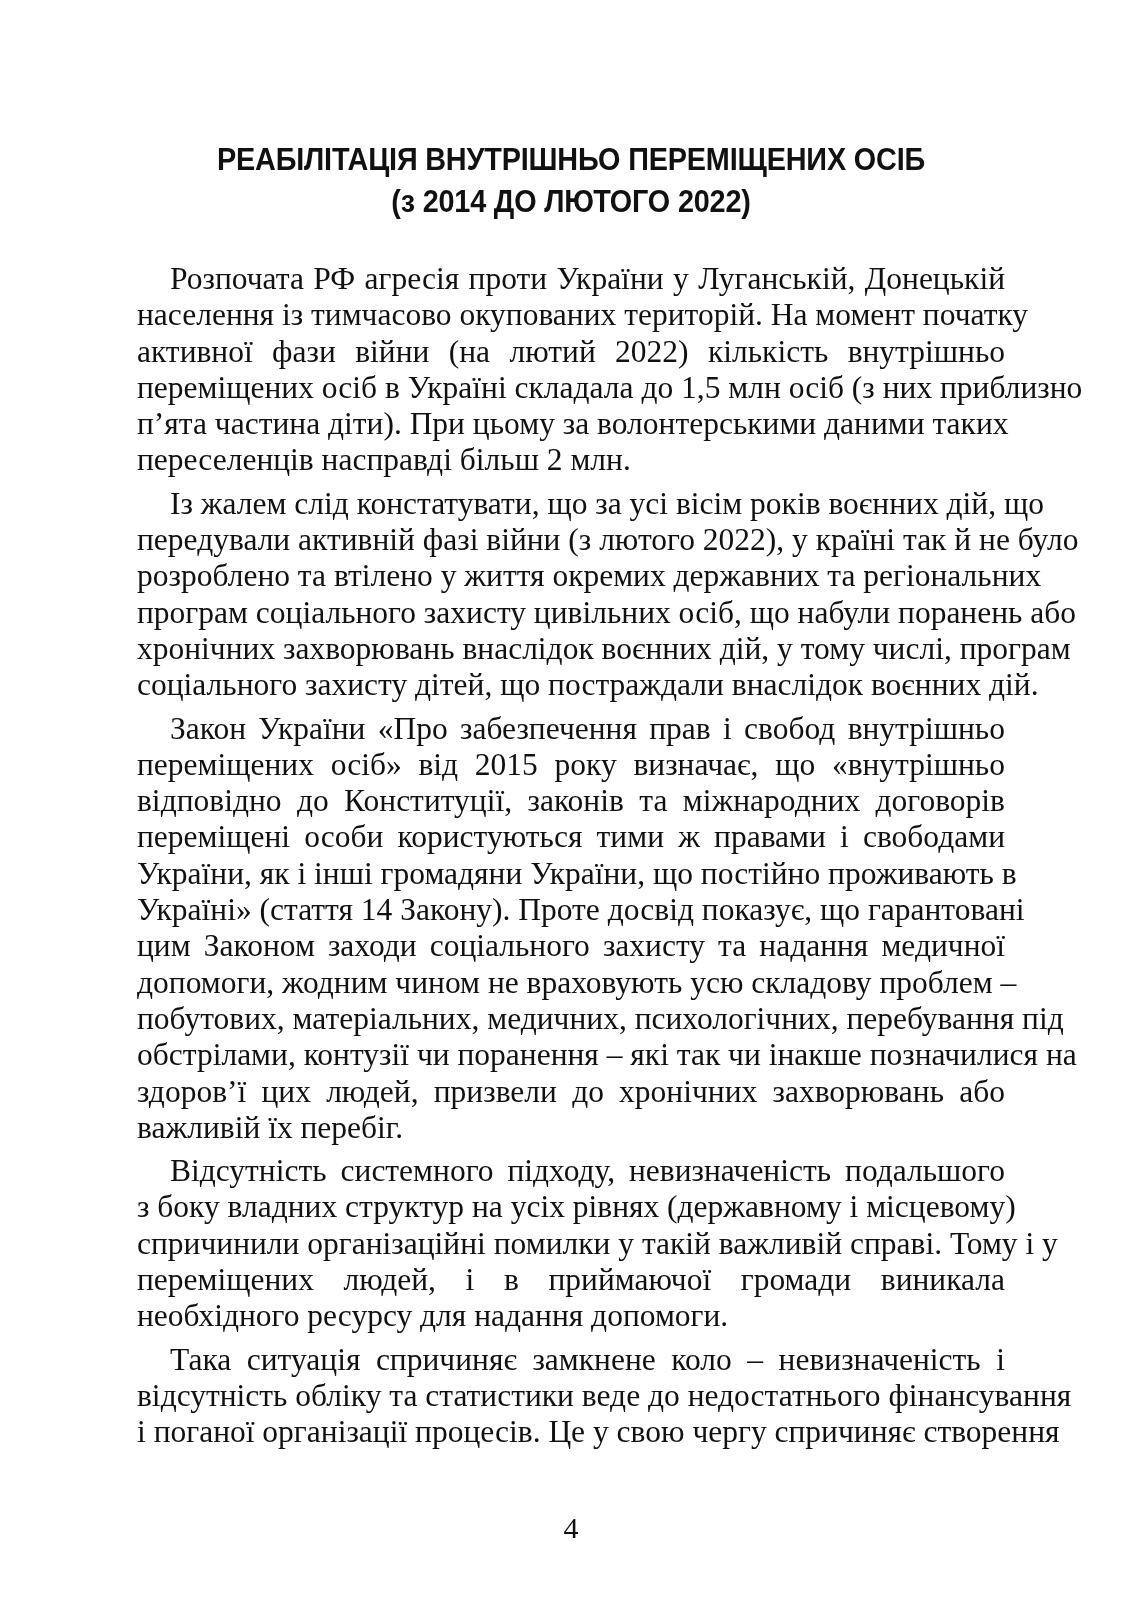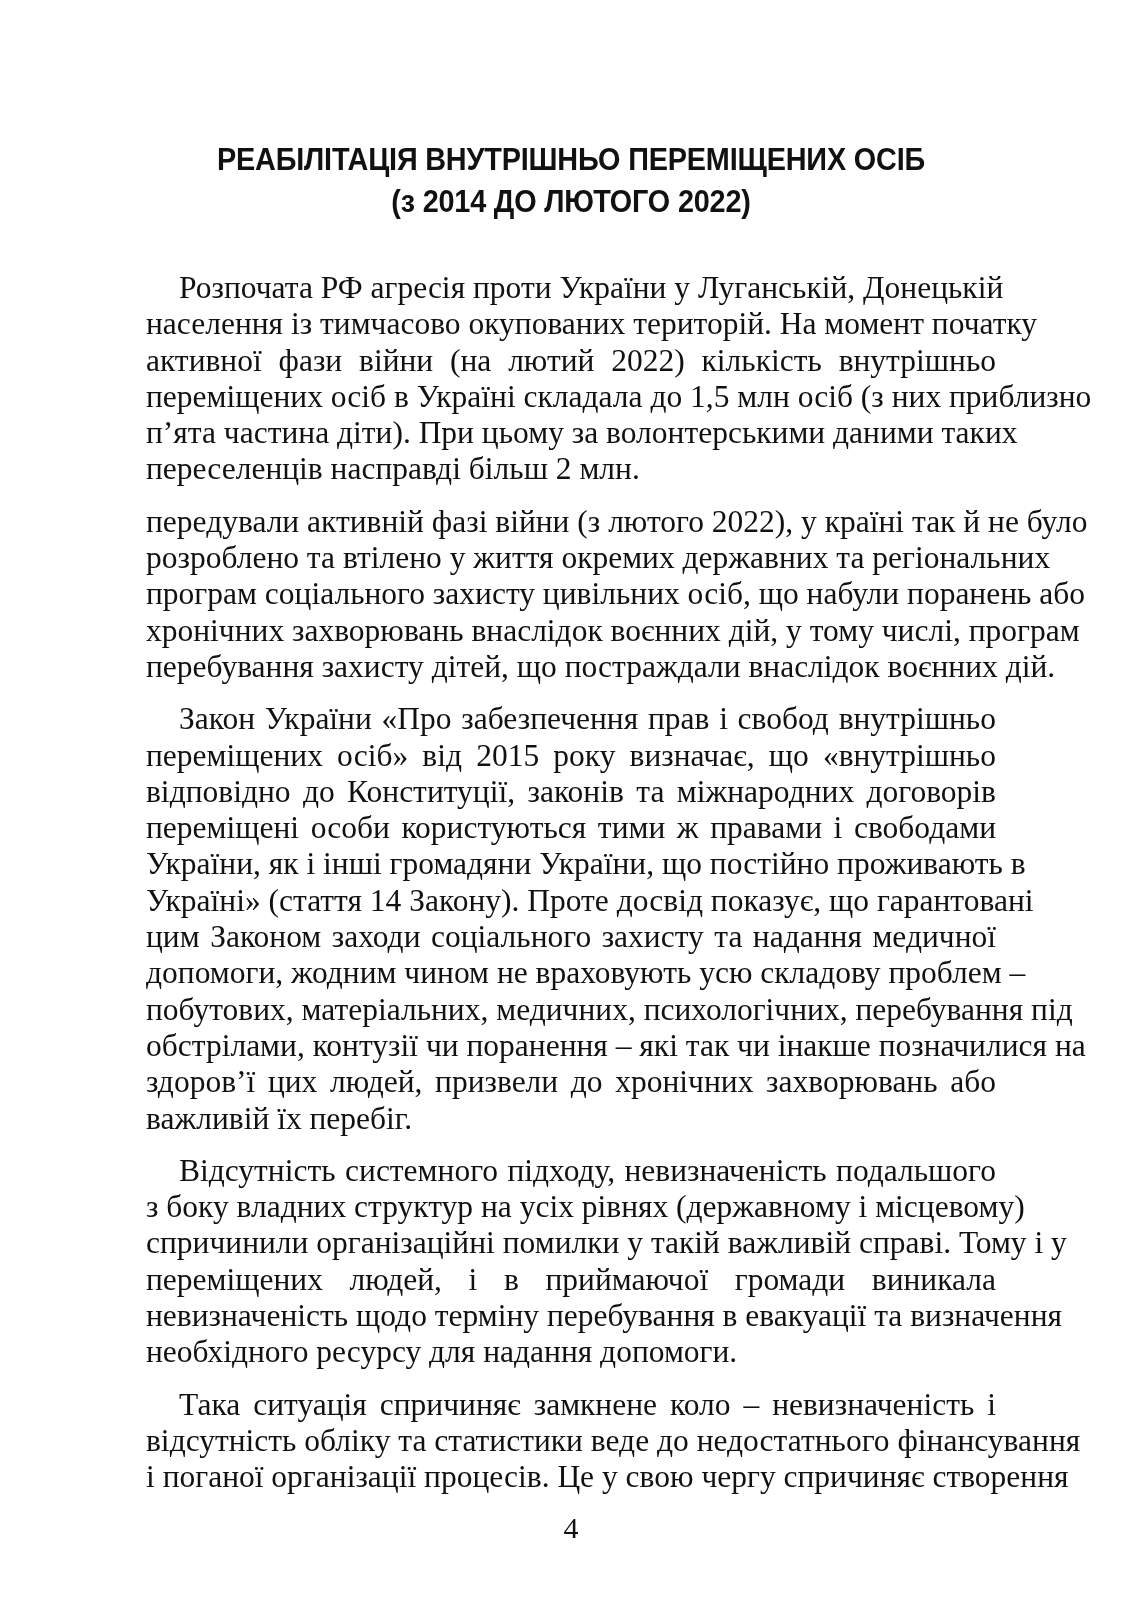--- a/index.html
+++ b/index.html
@@ -43,21 +43,21 @@
       position: absolute;
       left: 130px;
       top: 252px;
       width: 882px;
       font-family: "Liberation Serif", serif;
       font-size: 31.5px;
       line-height: 36.3px;
       color: #111111;
     }
     .para {
-      margin: 16px;
+      margin: 7px;
     }
     .line {
       display: block;
       white-space: nowrap;
       text-align: justify;
       text-align-last: justify;
       height: 36.3px;
       overflow: visible;
     }
     .line.first {
@@ -92,25 +92,26 @@
     <div class="para">
       <span class="line first">Розпочата РФ агресія проти України у Луганській, Донецькій</span>
       <span class="line">населення із тимчасово окупованих територій. На момент початку</span>
       <span class="line">активної фази війни (на лютий 2022) кількість внутрішньо</span>
       <span class="line">переміщених осіб в Україні складала до 1,5 млн осіб (з них приблизно</span>
       <span class="line">п’ята частина діти). При цьому за волонтерськими даними таких</span>
       <span class="line last">переселенців насправді більш 2 млн.</span>
     </div>
 
     <div class="para">
+      <span class="line first">Із жалем слід констатувати, що за усі вісім років воєнних дій, що</span>
       <span class="line">передували активній фазі війни (з лютого 2022), у країні так й не було</span>
       <span class="line">розроблено та втілено у життя окремих державних та регіональних</span>
       <span class="line">програм соціального захисту цивільних осіб, що набули поранень або</span>
       <span class="line">хронічних захворювань внаслідок воєнних дій, у тому числі, програм</span>
-      <span class="line last">перебування захисту дітей, що постраждали внаслідок воєнних дій.</span>
+      <span class="line last">соціального захисту дітей, що постраждали внаслідок воєнних дій.</span>
     </div>
 
     <div class="para">
       <span class="line first">Закон України «Про забезпечення прав і свобод внутрішньо</span>
       <span class="line">переміщених осіб» від 2015 року визначає, що «внутрішньо</span>
       <span class="line">відповідно до Конституції, законів та міжнародних договорів</span>
       <span class="line">переміщені особи користуються тими ж правами і свободами</span>
       <span class="line">України, як і інші громадяни України, що постійно проживають в</span>
       <span class="line">Україні» (стаття 14 Закону). Проте досвід показує, що гарантовані</span>
       <span class="line">цим Законом заходи соціального захисту та надання медичної</span>
@@ -119,21 +120,20 @@
       <span class="line">обстрілами, контузії чи поранення – які так чи інакше позначилися на</span>
       <span class="line">здоров’ї цих людей, призвели до хронічних захворювань або</span>
       <span class="line last">важливій їх перебіг.</span>
     </div>
 
     <div class="para">
       <span class="line first">Відсутність системного підходу, невизначеність подальшого</span>
       <span class="line">з боку владних структур на усіх рівнях (державному і місцевому)</span>
       <span class="line">спричинили організаційні помилки у такій важливій справі. Тому і у</span>
       <span class="line">переміщених людей, і в приймаючої громади виникала</span>
-      <span class="line">невизначеність щодо терміну перебування в евакуації та визначення</span>
       <span class="line last">необхідного ресурсу для надання допомоги.</span>
     </div>
 
     <div class="para">
       <span class="line first">Така ситуація спричиняє замкнене коло – невизначеність і</span>
       <span class="line">відсутність обліку та статистики веде до недостатнього фінансування</span>
       <span class="line">і поганої організації процесів. Це у свою чергу спричиняє створення</span>
     </div>
 
   </div>

